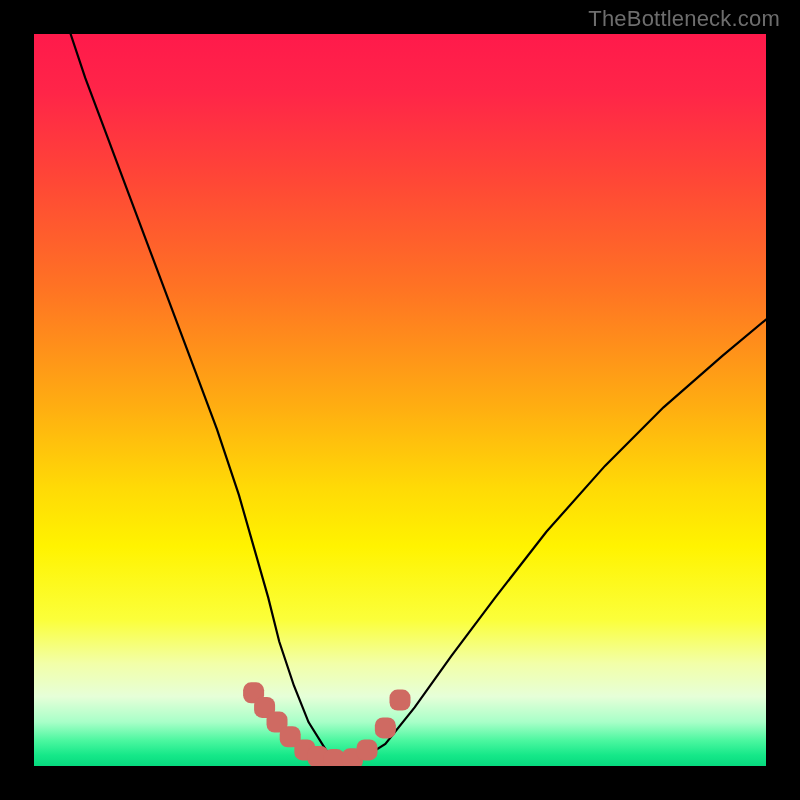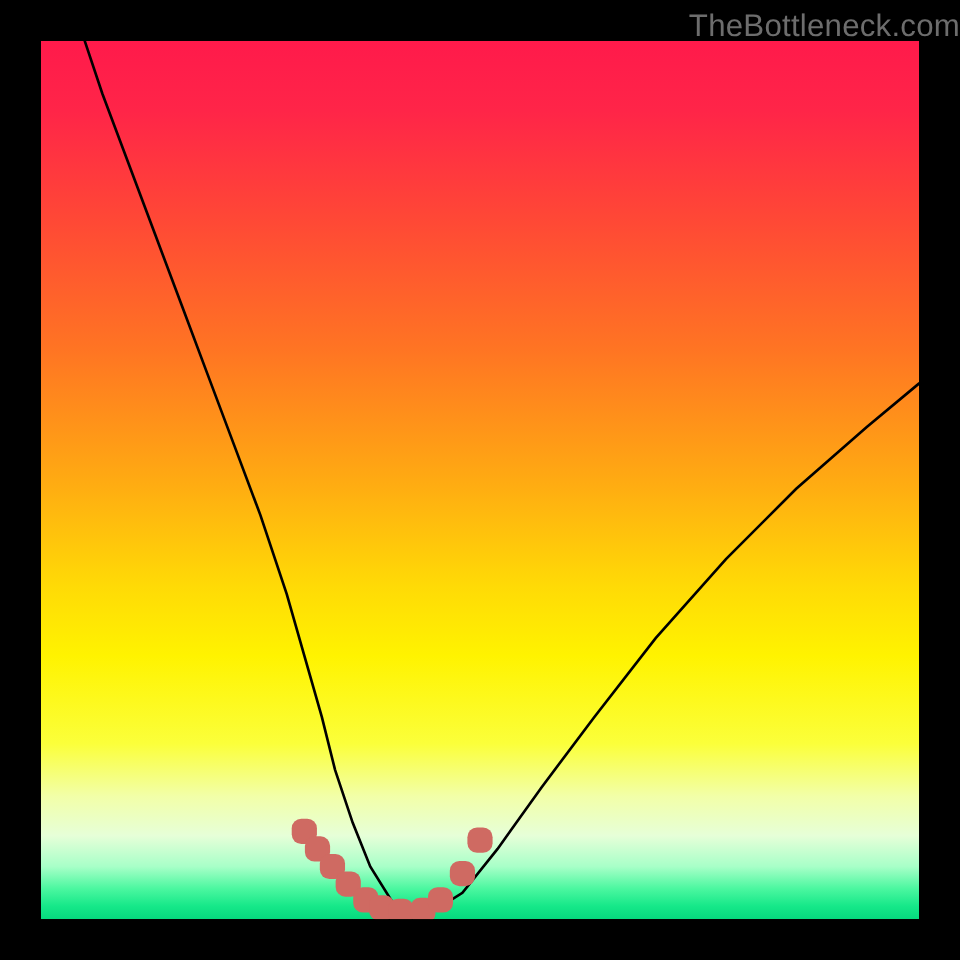--- a/index.html
+++ b/index.html
@@ -22,23 +22,23 @@
     left: 34px;
     top: 34px;
     width: 732px;
     height: 732px;
     overflow: hidden;
   }
   svg { display: block; }
   .watermark {
     position: absolute;
     top: 6px;
-    right: 0;
+    right: 20px;
     color: #6d6d6d;
-    font-size: 26px;
+    font-size: 22px;
     letter-spacing: 0.2px;
     font-weight: 400;
   }
 </style>
 </head>
 <body>
 
 <div class="frame">
 
   <div class="plot-area">

